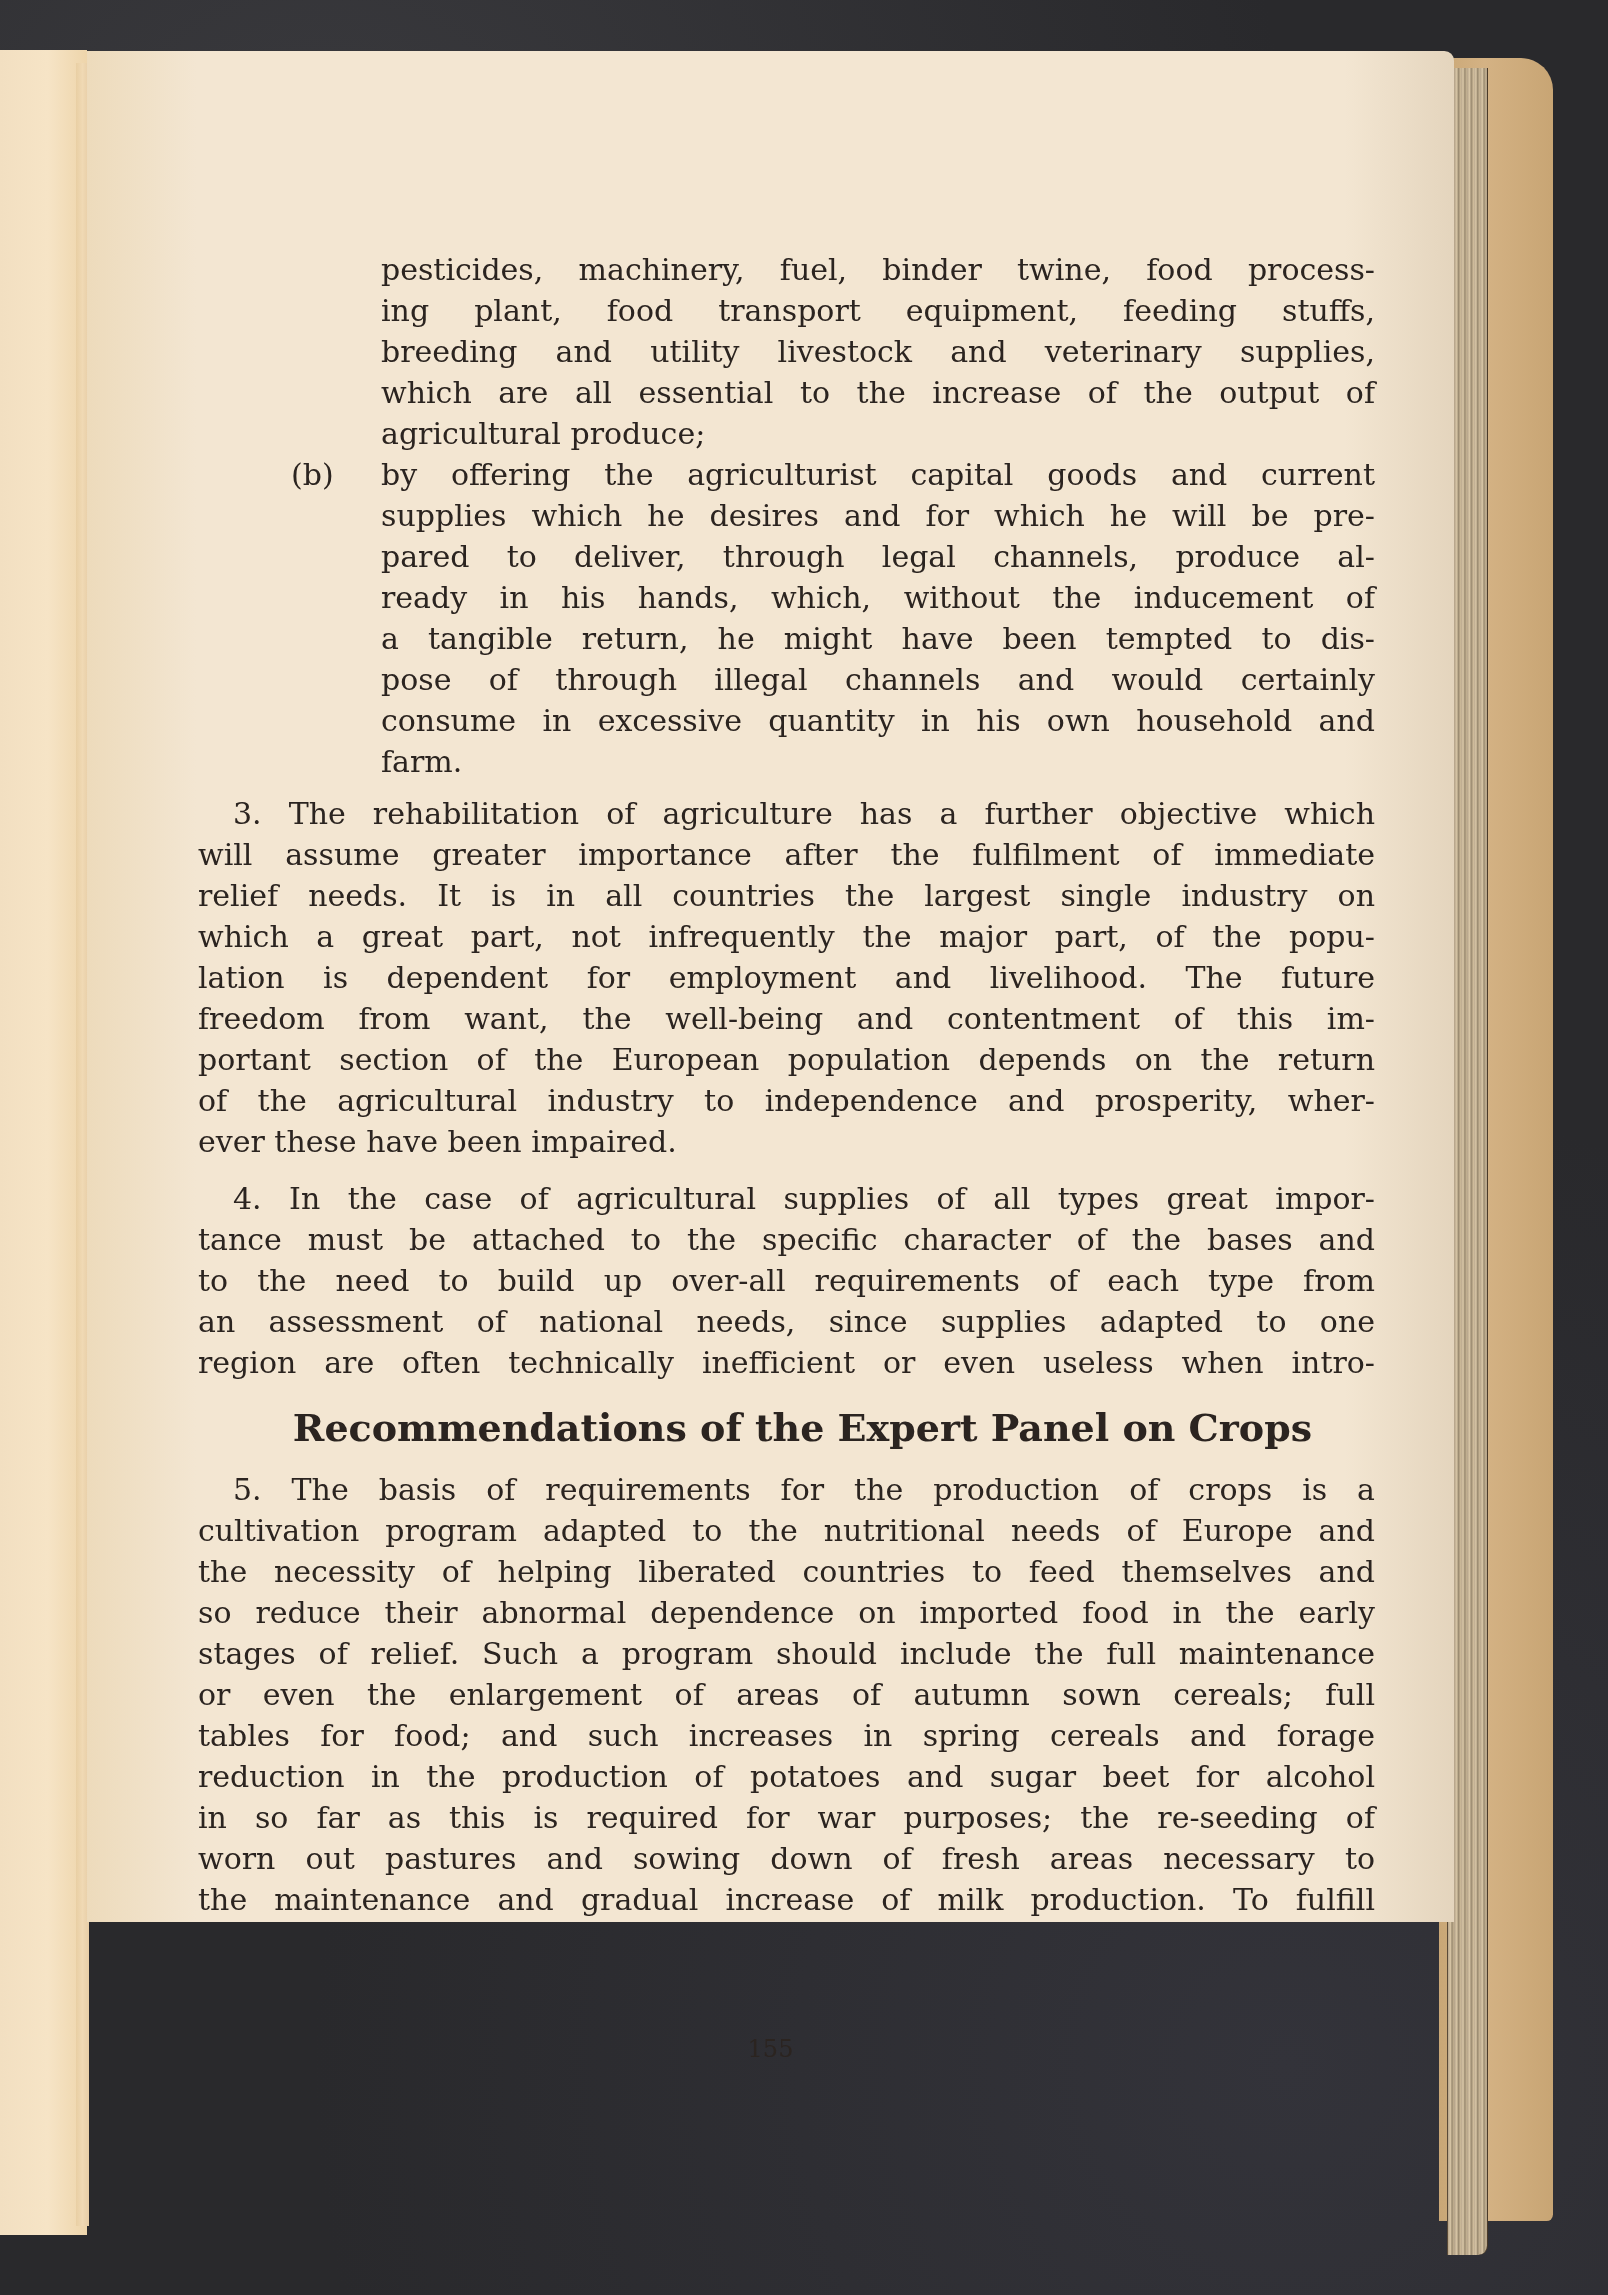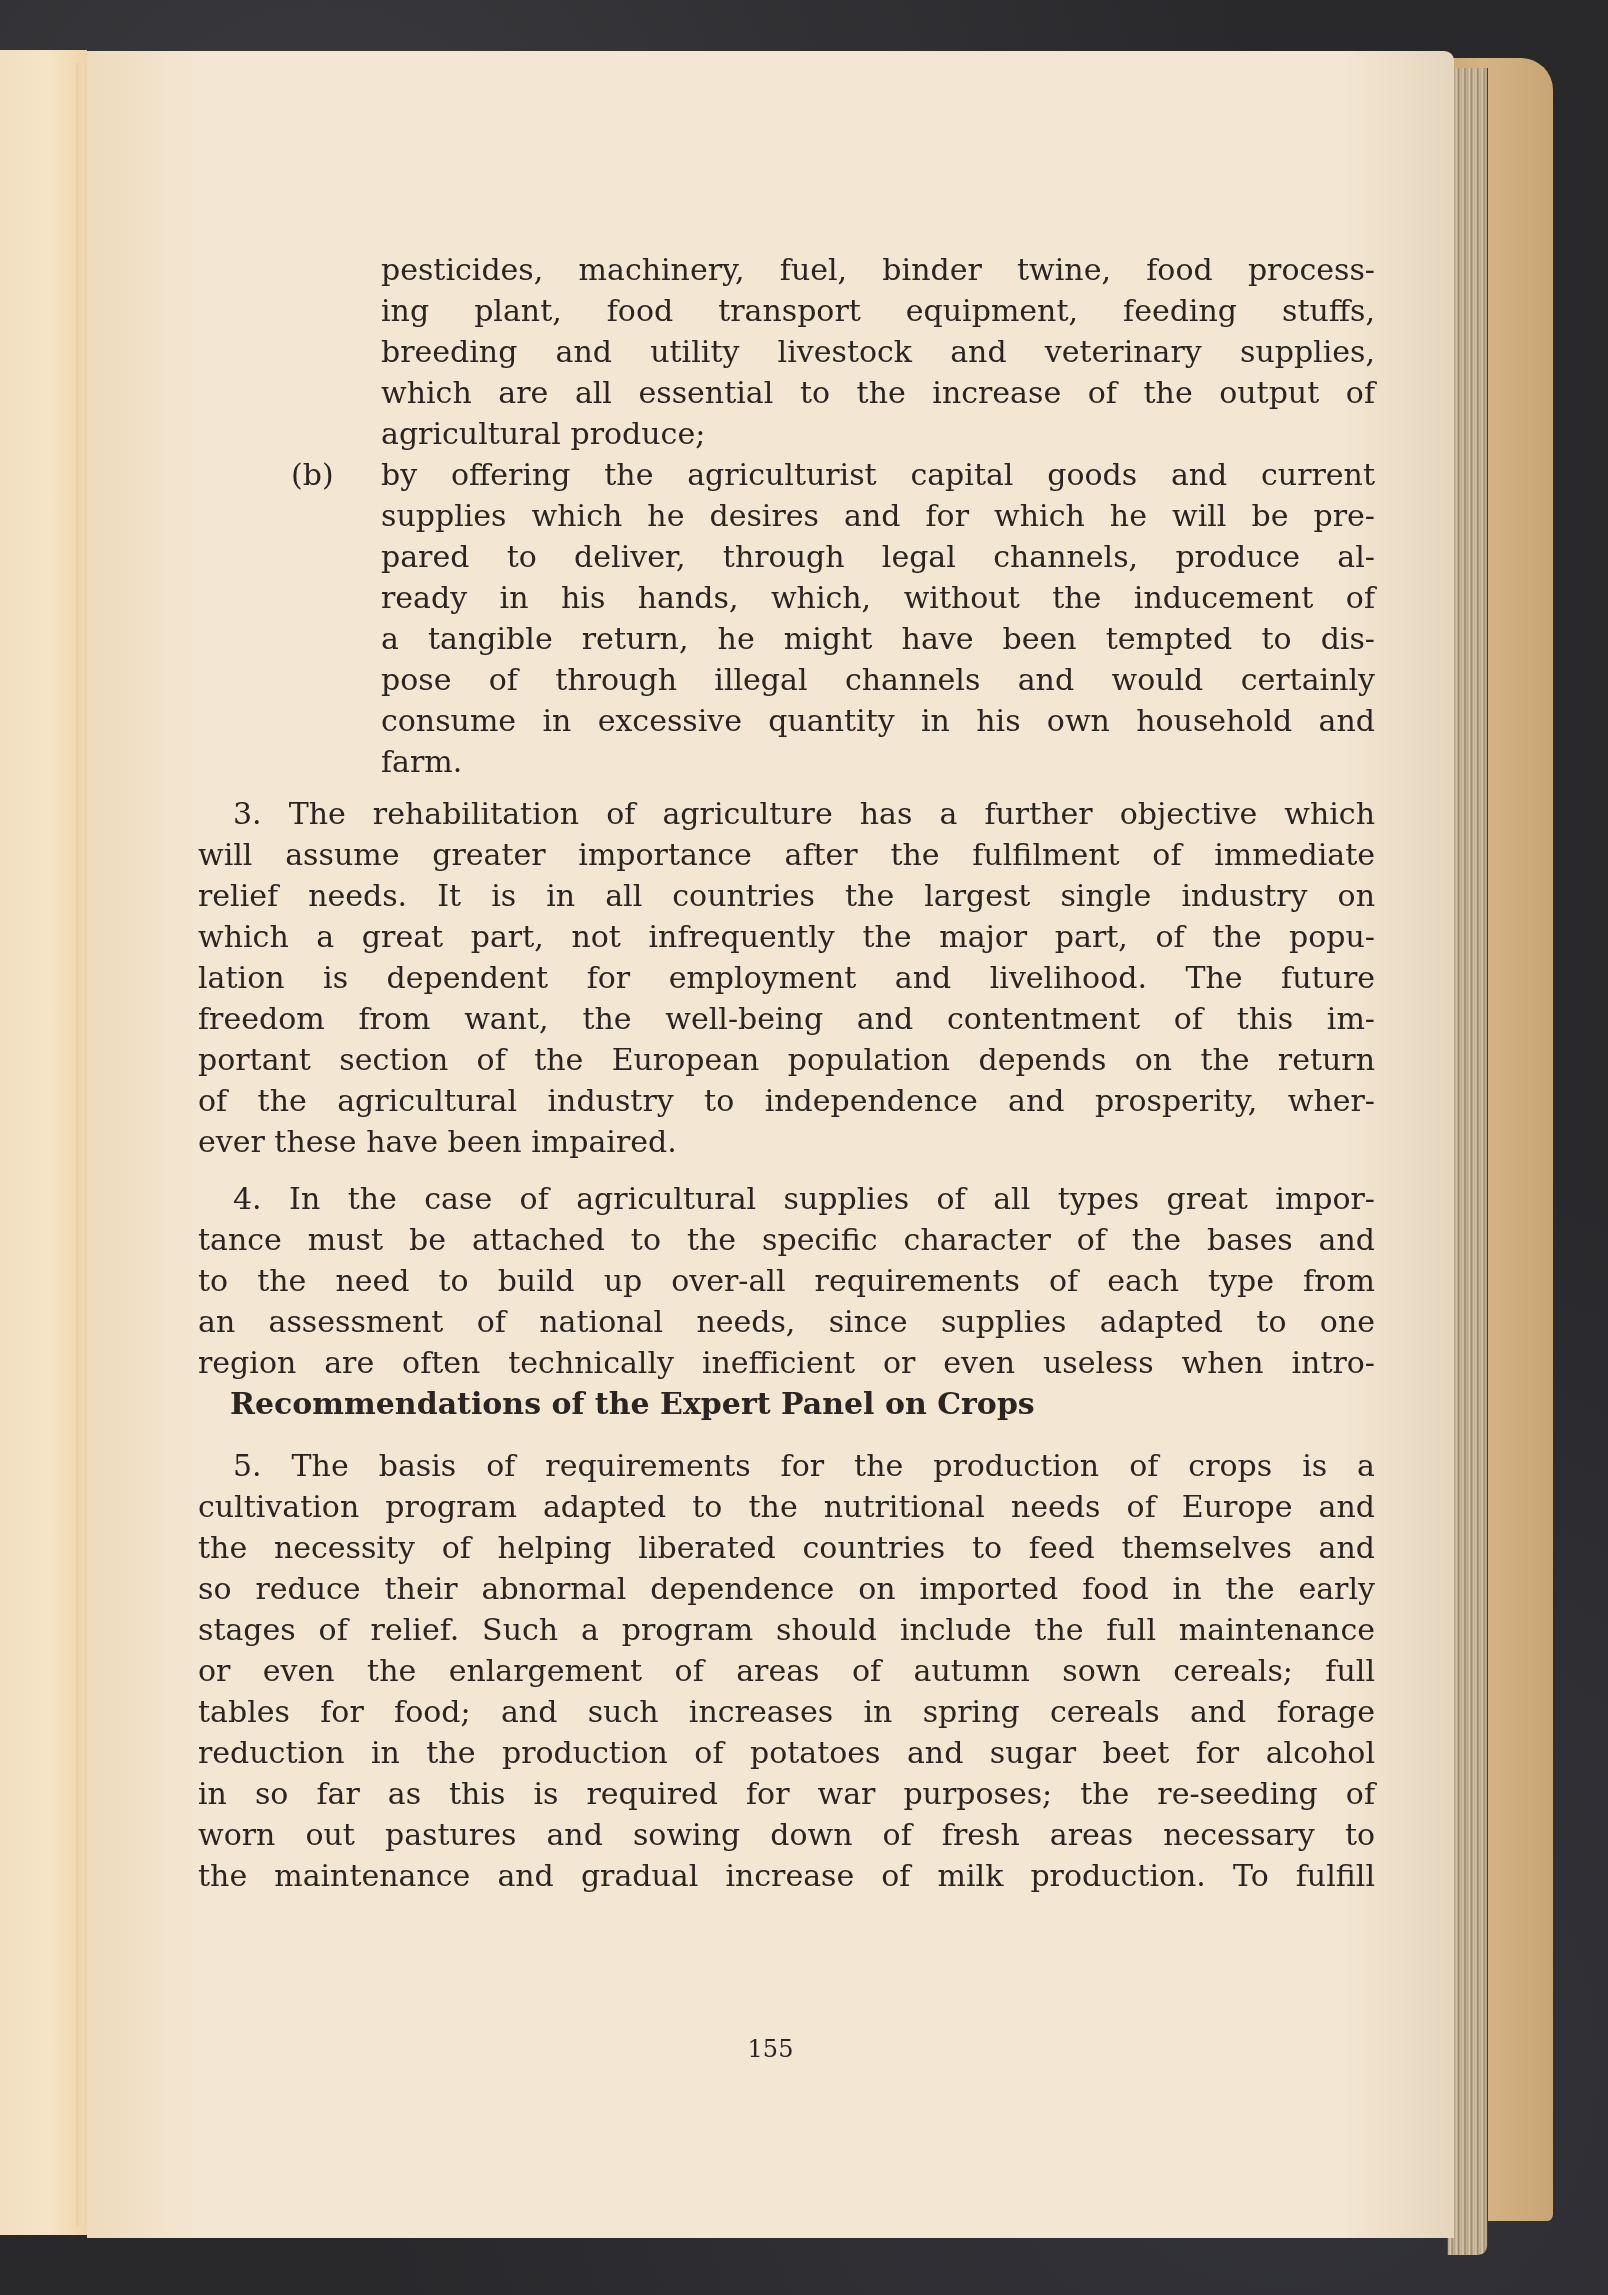--- a/index.html
+++ b/index.html
@@ -56,21 +56,21 @@
       background: repeating-linear-gradient(to right, #b7a58b 0px, #d8c6a6 2.4px, #9a8a70 4px, #d0bd9c 6.4px);
       border-left: 1.6px solid #5b4b38;
       border-right: 1.6px solid #4a3a28;
       border-radius: 0 0 9.6px 0;
     }
     .page {
       position: absolute;
       left: 87px;
       top: 51px;
       width: 1367px;
-      height: 2187px;
+      height: 1871px;
       background:
         linear-gradient(to right, rgba(230,205,160,0.45) 0%, rgba(245,232,212,0) 8%, rgba(245,232,212,0) 92%, rgba(200,180,150,0.35) 100%),
         #f3e6d2;
       border-radius: 0 9.6px 0 0;
     }
     .content {
       position: absolute;
       left: 111px;
       top: 198px;
       width: 1177px;
@@ -99,23 +99,24 @@
       top: 0;
     }
     .para {
       margin-top: 11.3px;
     }
     .para .line.first {
       text-indent: 35px;
     }
     .heading {
       font-weight: bold;
-      text-align: left;
+      text-align: center;
+      margin-top: 24px;
       margin-bottom: 21px;
-      font-size: 30px;
+      font-size: 38px;
       padding-left: 32px;
     }
     .page-number {
       position: absolute;
       left: 0;
       width: 1367px;
       top: 1984px;
       text-align: center;
       font-size: 24px;
       color: #2b2420;

